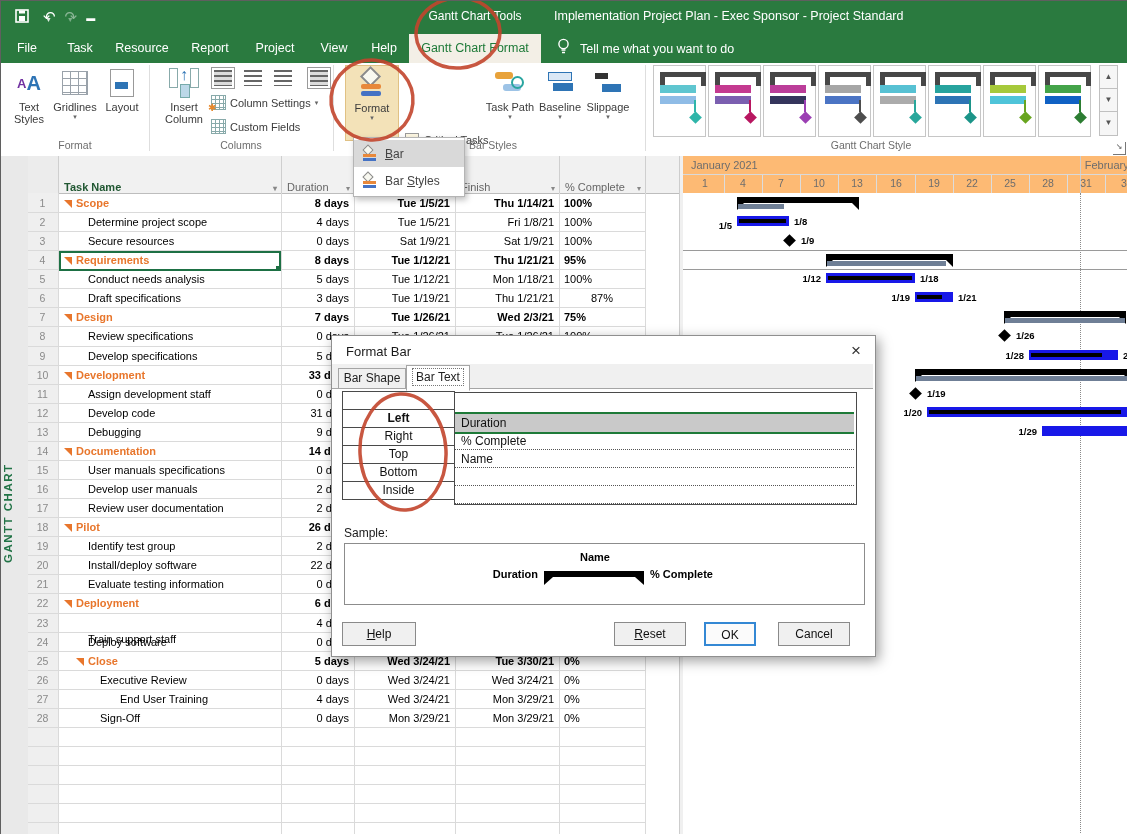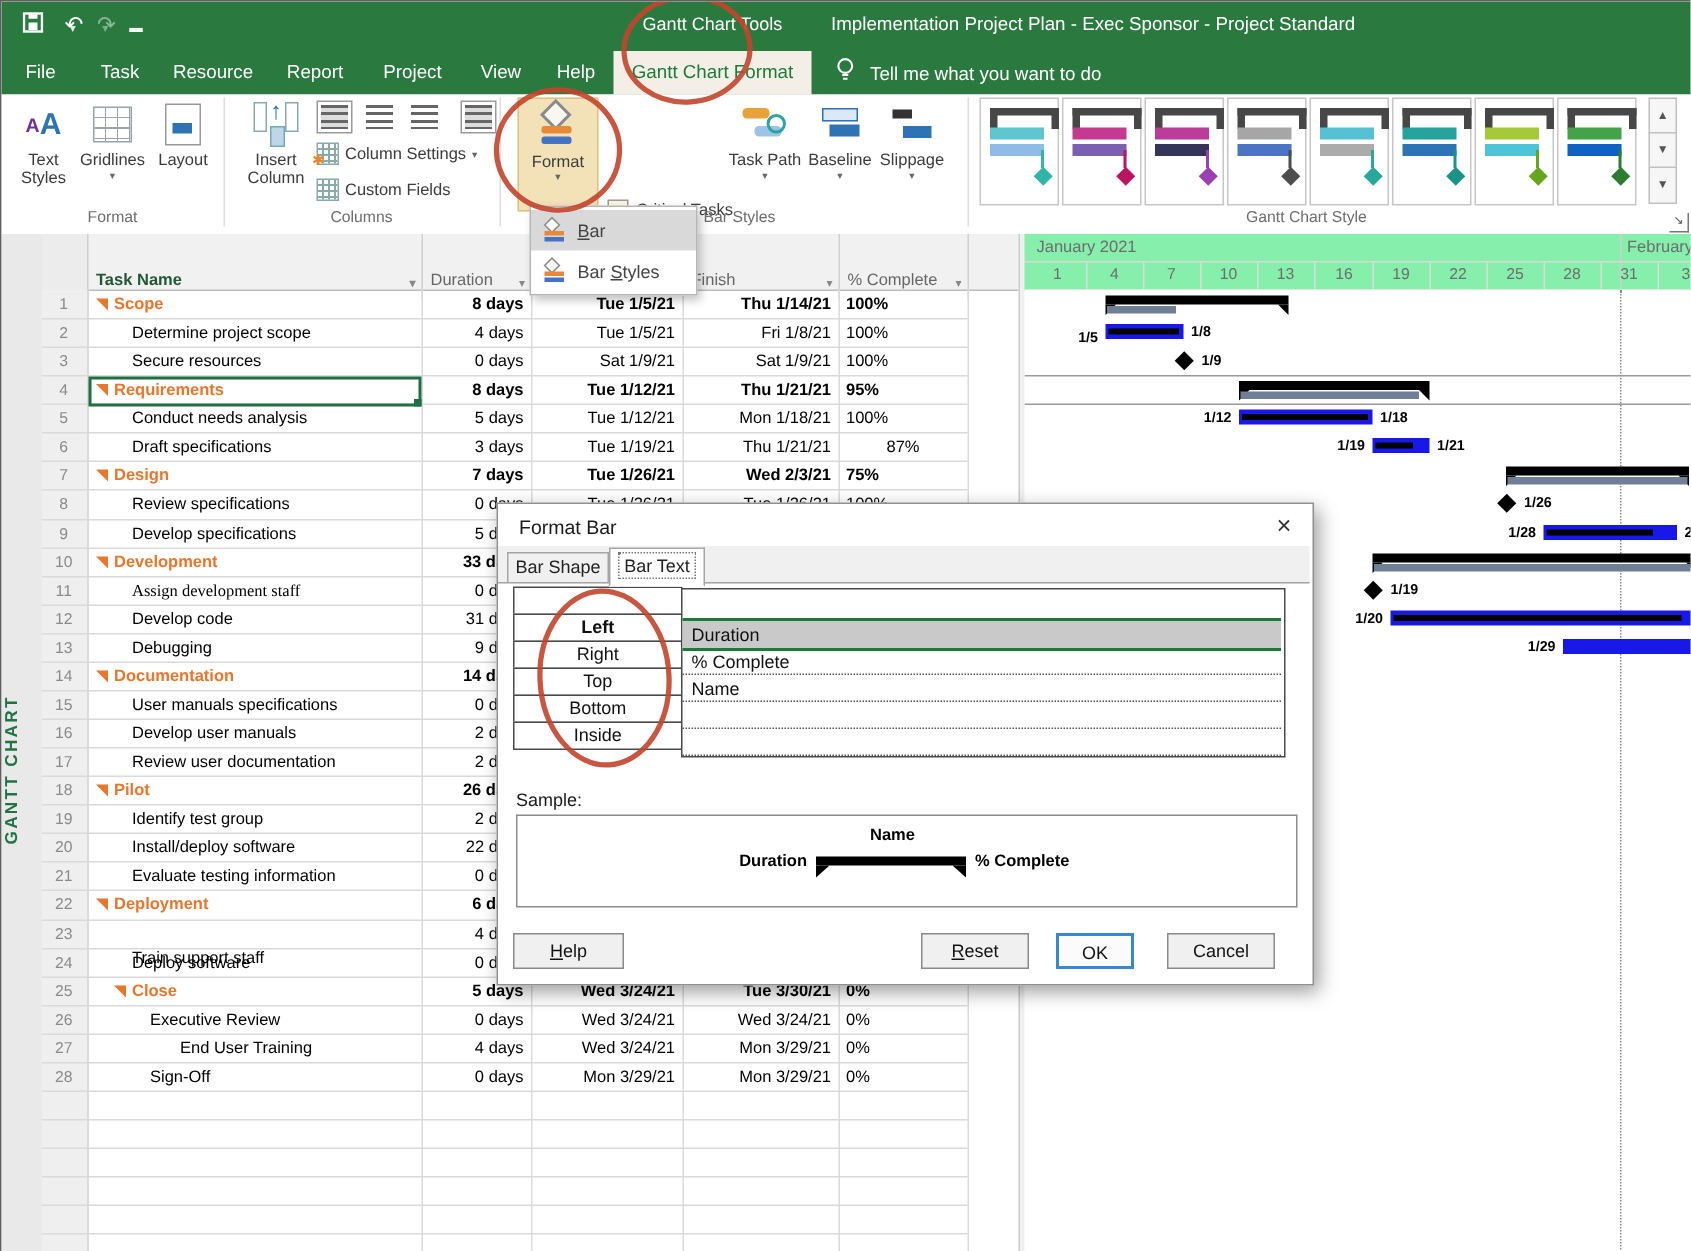--- a/index.html
+++ b/index.html
@@ -104,21 +104,21 @@
 .rownum{position:absolute;left:0;width:29px;text-align:center;font-size:10.5px;color:#8a8a8a}
 .cell{position:absolute;font-size:11px;color:#000;white-space:nowrap;overflow:hidden}
 .cell.sum{font-weight:bold}
 .cell.sumname{font-weight:bold;color:#e8762c}
 .tri{display:inline-block;width:0;height:0;border-top:8px solid #000;border-left:8px solid transparent;margin-right:4px;vertical-align:-1px}
 .cell.sumname .tri{border-top-color:#e8762c}
 #selbox{position:absolute;border:2px solid #1d7044}
 #selsq{position:absolute;width:5px;height:5px;background:#1d7044}
 #splitter{left:678px;top:155px;width:4px;height:679px;background:#f0f0f0;border-left:1px solid #cdcdcd;border-right:1px solid #cdcdcd}
 
-#gscale{left:682px;top:155px;width:445px;height:37px;background:#86efac;border-bottom:1px solid #c6c6c6;overflow:hidden}
+#gscale{left:682px;top:155px;width:445px;height:37px;background:#fdba74;border-bottom:1px solid #c6c6c6;overflow:hidden}
 .mlabel{position:absolute;top:3px;font-size:11px;color:#6d6d6d;white-space:nowrap}
 .msep{position:absolute;top:0;width:1px;height:37px;background:#cfcfcf}
 .tier{position:absolute;left:0;top:18px;width:445px;height:1px;background:#d9d9d9}
 .tick{position:absolute;top:19px;height:18px;font-size:10.5px;color:#6d6d6d;text-align:center;border-right:1px solid #dcdcdc;line-height:17px}
 #gbody{left:682px;top:192px;width:445px;height:642px;overflow:hidden;background:#fff}
 .dotline{position:absolute;top:0;width:0;height:642px;border-left:1px dotted #8a8a8a}
 .selgrid{position:absolute;left:0;width:445px;height:1px;background:#9a9a9a}
 .sumbar{position:absolute}
 .sum-main{position:absolute;left:0;right:0;top:0;height:6px;background:#000}
 .sum-hl{position:absolute;left:0;top:6px;width:0;height:0;border-top:7px solid #000;border-right:7px solid transparent}
@@ -529,21 +529,21 @@
       <div class="cell" style="left: 326px; top: 157px; width: 91px; text-align: right; padding-left: 5px; padding-right: 5px;"></div>
       <div class="cell" style="left: 427px; top: 157px; width: 94px; text-align: right; padding-left: 5px; padding-right: 5px;"></div>
       <div class="cell" style="left: 531px; top: 157px; width: 76px; text-align: left; padding-left: 5px; padding-right: 5px;"></div>
       <div class="rownum" style="top: 176px;">10</div>
       <div class="cell sumname" style="left: 30px; top: 176px; width: 221px; padding-left: 6px;"><span class="tri"></span>Development</div>
       <div class="cell sum" style="left: 253px; top: 176px; width: 63px; text-align: right; padding-left: 5px; padding-right: 5px;">33 days</div>
       <div class="cell sum" style="left: 326px; top: 176px; width: 91px; text-align: right; padding-left: 5px; padding-right: 5px;"></div>
       <div class="cell sum" style="left: 427px; top: 176px; width: 94px; text-align: right; padding-left: 5px; padding-right: 5px;"></div>
       <div class="cell sum" style="left: 531px; top: 176px; width: 76px; text-align: left; padding-left: 5px; padding-right: 5px;"></div>
       <div class="rownum" style="top: 195px;">11</div>
-      <div class="cell" style="left: 30px; top: 195px; width: 221px; padding-left: 30px; font-family: Liberation Serif, serif;">Assign development staff</div>
+      <div class="cell" style="left: 30px; top: 195px; width: 221px; padding-left: 30px;">Assign development staff</div>
       <div class="cell" style="left: 253px; top: 195px; width: 63px; text-align: right; padding-left: 5px; padding-right: 5px;">0 days</div>
       <div class="cell" style="left: 326px; top: 195px; width: 91px; text-align: right; padding-left: 5px; padding-right: 5px;"></div>
       <div class="cell" style="left: 427px; top: 195px; width: 94px; text-align: right; padding-left: 5px; padding-right: 5px;"></div>
       <div class="cell" style="left: 531px; top: 195px; width: 76px; text-align: left; padding-left: 5px; padding-right: 5px;"></div>
       <div class="rownum" style="top: 214px;">12</div>
       <div class="cell" style="left: 30px; top: 214px; width: 221px; padding-left: 30px;">Develop code</div>
       <div class="cell" style="left: 253px; top: 214px; width: 63px; text-align: right; padding-left: 5px; padding-right: 5px;">31 days</div>
       <div class="cell" style="left: 326px; top: 214px; width: 91px; text-align: right; padding-left: 5px; padding-right: 5px;"></div>
       <div class="cell" style="left: 427px; top: 214px; width: 94px; text-align: right; padding-left: 5px; padding-right: 5px;"></div>
       <div class="cell" style="left: 531px; top: 214px; width: 76px; text-align: left; padding-left: 5px; padding-right: 5px;"></div>

